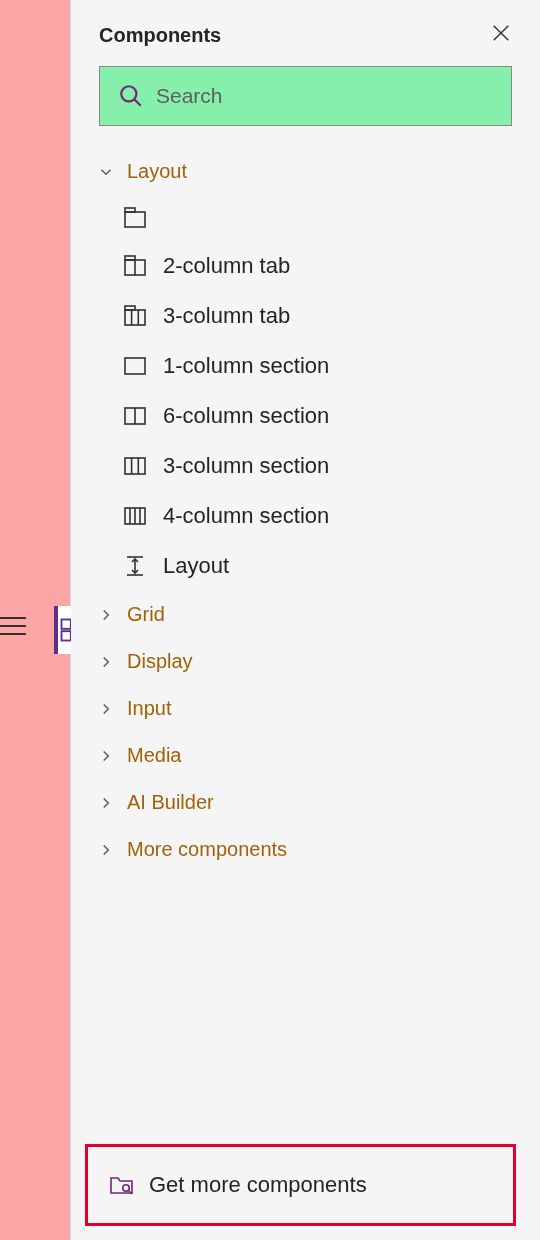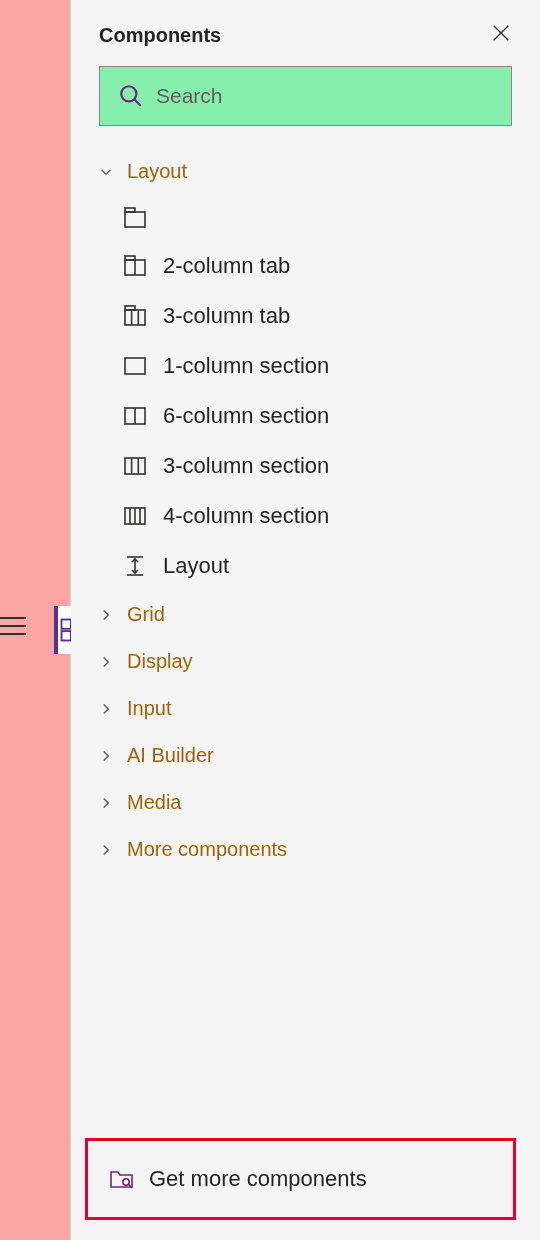--- a/index.html
+++ b/index.html
@@ -131,21 +131,21 @@
       color: #242424;
     }
     .tree-item .icon-slot {
       width: 28px;
       display: flex;
       justify-content: center;
       color: #323130;
     }
     .footer {
       position: absolute;
-      bottom: 30px;
+      bottom: 24px;
       left: 18px;
       right: 32px;
     }
     .get-more {
       display: flex;
       align-items: center;
       gap: 14px;
       padding: 18px 20px;
       cursor: pointer;
       color: #323130;
@@ -356,30 +356,30 @@
       </span>
       <span class="label">Input</span>
     </div>
 
     <div class="group-header">
       <span class="chev">
         <svg width="18" height="18" viewBox="0 0 24 24" fill="none" stroke="currentColor" stroke-width="2">
             <polyline points="9 6 15 12 9 18"></polyline>
           </svg>
       </span>
+      <span class="label">Media</span>
+    </div>
+
+    <div class="group-header">
+      <span class="chev">
+        <svg width="18" height="18" viewBox="0 0 24 24" fill="none" stroke="currentColor" stroke-width="2">
+            <polyline points="9 6 15 12 9 18"></polyline>
+          </svg>
+      </span>
       <span class="label">AI Builder</span>
-    </div>
-
-    <div class="group-header">
-      <span class="chev">
-        <svg width="18" height="18" viewBox="0 0 24 24" fill="none" stroke="currentColor" stroke-width="2">
-            <polyline points="9 6 15 12 9 18"></polyline>
-          </svg>
-      </span>
-      <span class="label">Media</span>
     </div>
 
     <div class="group-header">
       <span class="chev">
         <svg width="18" height="18" viewBox="0 0 24 24" fill="none" stroke="currentColor" stroke-width="2">
             <polyline points="9 6 15 12 9 18"></polyline>
           </svg>
       </span>
       <span class="label">More components</span>
     </div>

